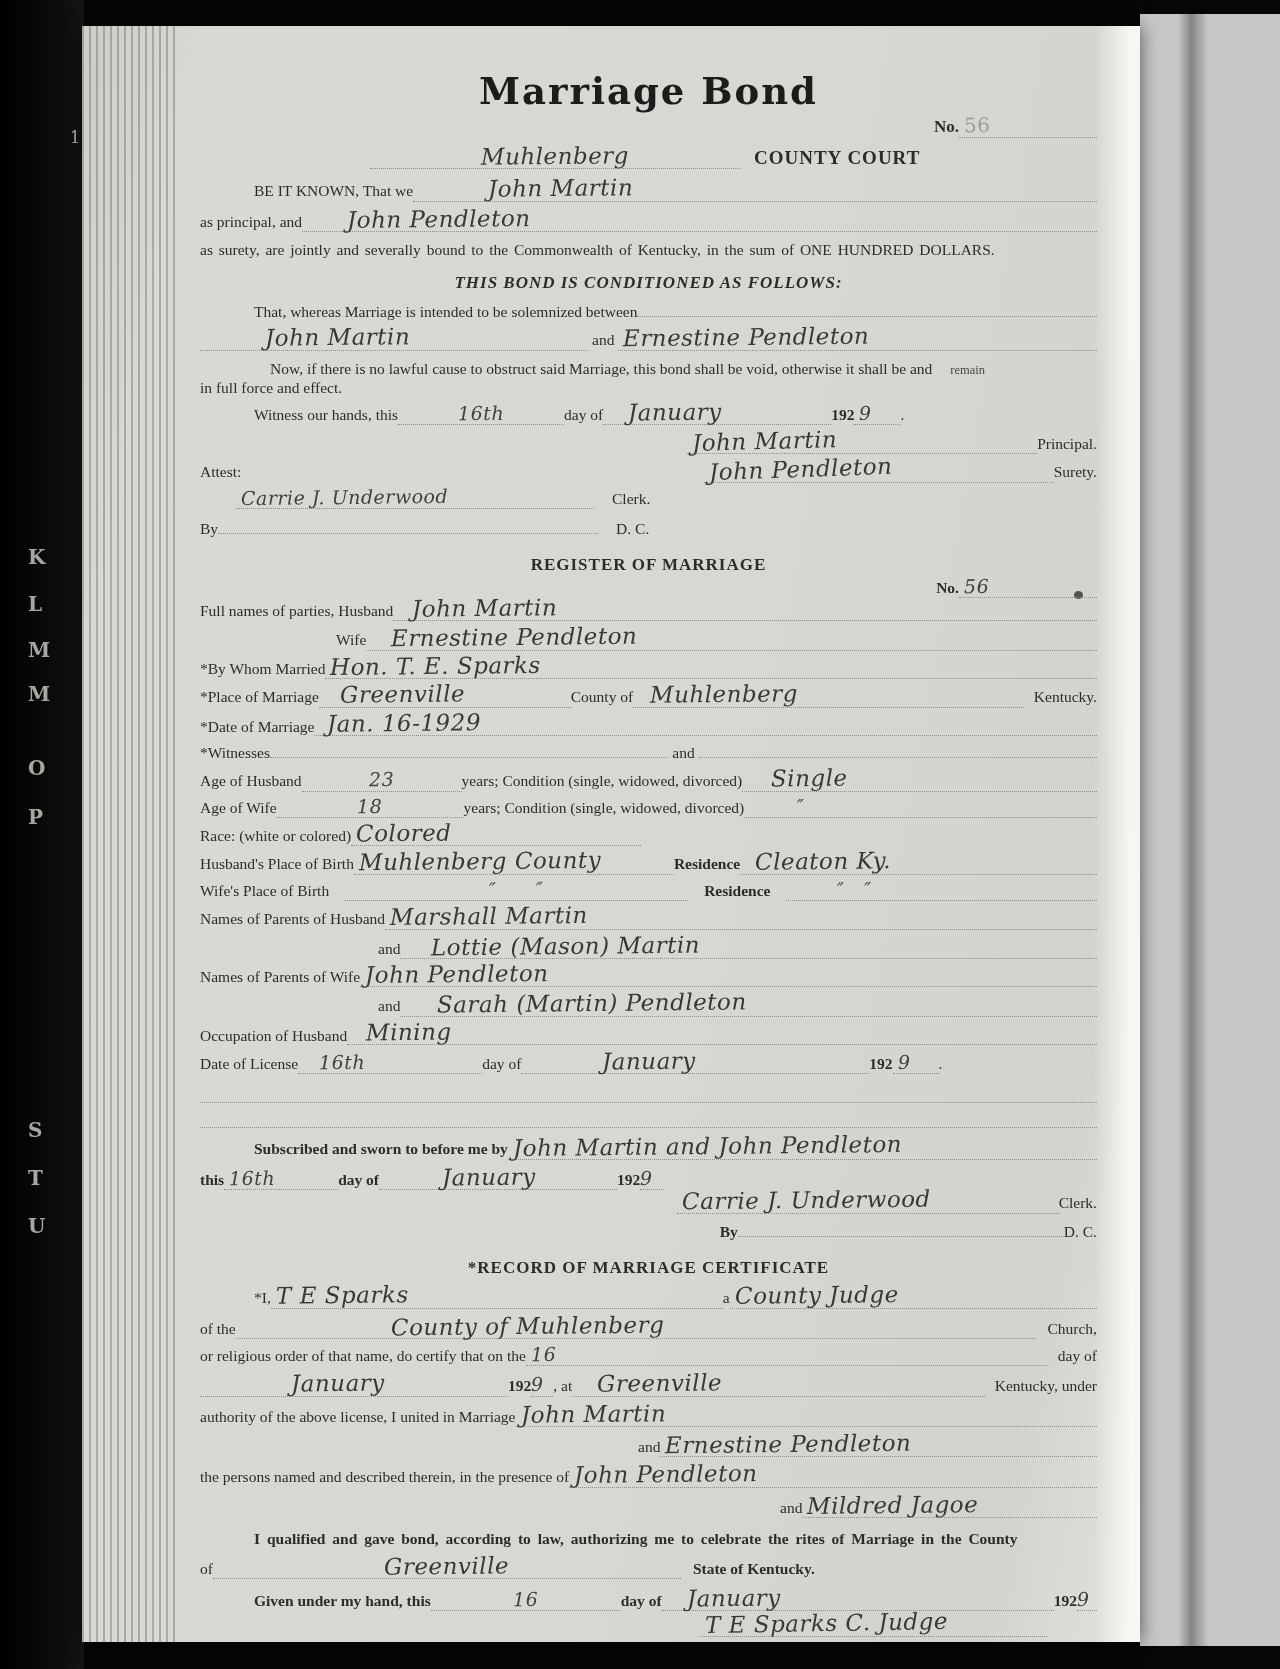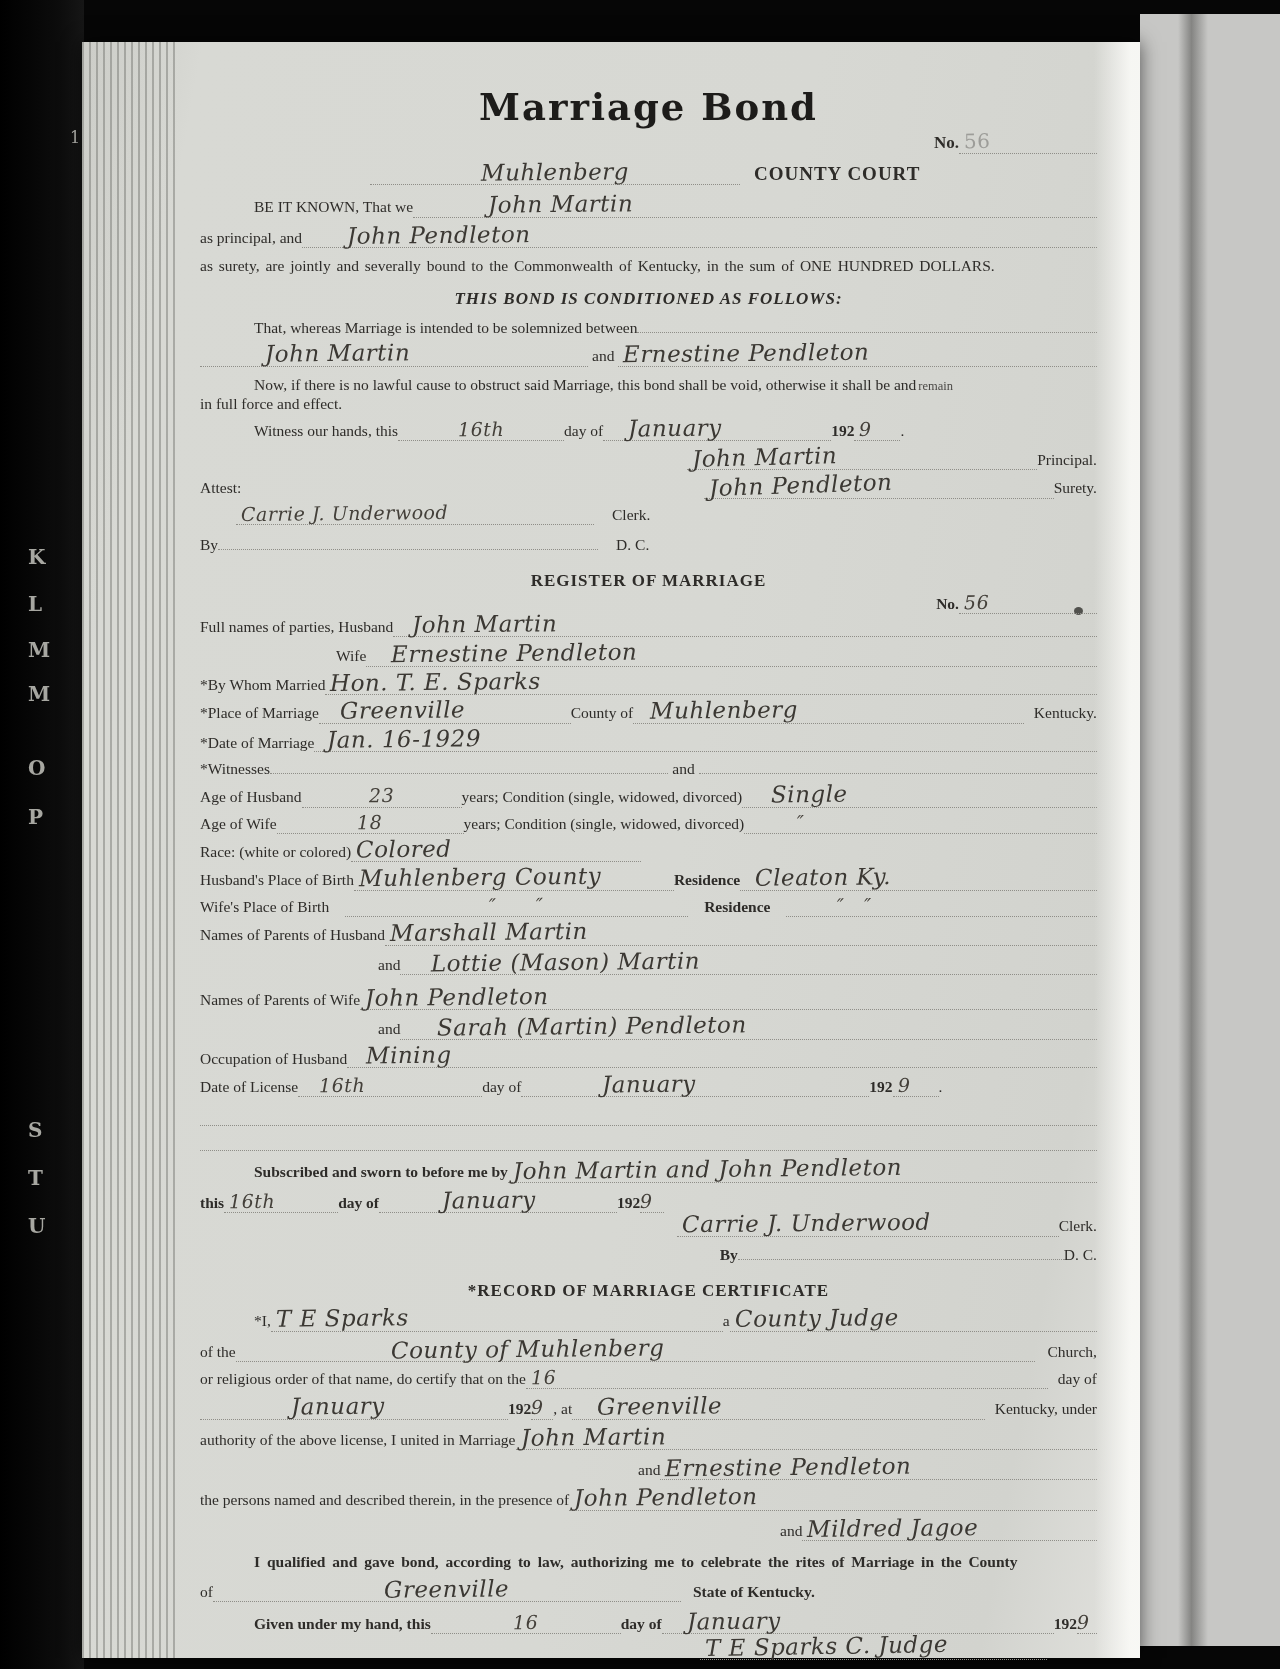--- a/index.html
+++ b/index.html
@@ -10,21 +10,21 @@
   }
   
   .spine{position:absolute;left:0;top:0;width:84px;height:1669px;background:linear-gradient(90deg,#000 0%,#0c0c0c 70%,#161616 100%);}
   .spine-letter{position:absolute;left:28px;color:#cfcfc8;font:bold 20px "DejaVu Serif",serif;opacity:.8;letter-spacing:1px;}
   .spine-mark{position:absolute;left:70px;color:#d8d8d2;font:16px "DejaVu Serif",serif;opacity:.85;}
   
   .right-surface{position:absolute;left:1140px;top:14px;width:140px;height:1632px;background:#c7c7c5;}
   .dark-band{position:absolute;left:1178px;top:14px;width:30px;height:1632px;background:linear-gradient(90deg,rgba(110,110,108,0),rgba(110,110,108,.75) 45%,rgba(110,110,108,0));}
   
   .page{
-    position:absolute;left:82px;top:42px;width:1058px;height:1616px;
+    position:absolute;left:82px;top:26px;width:1058px;height:1616px;
     background:linear-gradient(100deg,#c9cac5 0%,#d8d9d4 9%,#d7d8d3 55%,#d2d3ce 88%,#e2e2de 100%);
     box-shadow:0 0 18px rgba(0,0,0,.6);
   }
   .page-striations{position:absolute;left:0;top:0;bottom:0;width:96px;
     background:repeating-linear-gradient(90deg,rgba(130,131,126,.55) 0 2px,rgba(216,217,212,.2) 2px 7px);
   }
   .page-curl{position:absolute;right:0;top:0;bottom:0;width:46px;
     background:linear-gradient(90deg,rgba(255,255,255,0),rgba(250,250,247,.9) 80%);}
   .ink-dot{position:absolute;left:992px;top:565px;width:9px;height:8px;border-radius:50%;background:#3a3936;opacity:.85;}
   
@@ -109,21 +109,21 @@
       <span class="lbl">That, whereas Marriage is intended to be solemnized between</span>
       <span class="ln"></span>
     </div>
 
     <div class="row" style="margin-top:6px;">
       <span class="ln fixed" style="width:378px;"><span class="hw big" style="margin-left:60px;">John Martin</span></span>
       <span class="lbl" style="margin:0 4px;">and</span>
       <span class="ln"><span class="hw big">Ernestine Pendleton</span></span>
     </div>
 
-    <div class="row" style="margin-top:8px;">
+    <div class="row" style="margin-top:8px;gap:16px;">
       <span class="sp" style="width:54px;"></span>
       <span>Now, if there is no lawful cause to obstruct said Marriage, this bond shall be void, otherwise it shall be and</span>
       <span class="small-right">remain</span>
     </div>
     <div class="row">
       <span>in full force and effect.</span>
     </div>
 
     <div class="row" style="margin-top:4px;">
       <span class="sp" style="width:54px;"></span>
@@ -244,21 +244,21 @@
     <div class="row" style="margin-top:5px;">
       <span class="lbl">Names of Parents of Husband</span>
       <span class="ln"><span class="hw big">Marshall Martin</span></span>
     </div>
     <div class="row" style="margin-top:6px;">
       <span class="sp" style="width:178px;"></span>
       <span class="lbl">and</span>
       <span class="ln"><span class="hw big" style="margin-left:26px;">Lottie (Mason) Martin</span></span>
     </div>
 
-    <div class="row" style="margin-top:12px;">
+    <div class="row" style="margin-top:5px;">
       <span class="lbl">Names of Parents of Wife</span>
       <span class="ln"><span class="hw big">John Pendleton</span></span>
     </div>
     <div class="row" style="margin-top:6px;">
       <span class="sp" style="width:178px;"></span>
       <span class="lbl">and</span>
       <span class="ln"><span class="hw big" style="margin-left:32px;">Sarah (Martin) Pendleton</span></span>
     </div>
 
     <div class="row" style="margin-top:5px;align-items:flex-end;">

